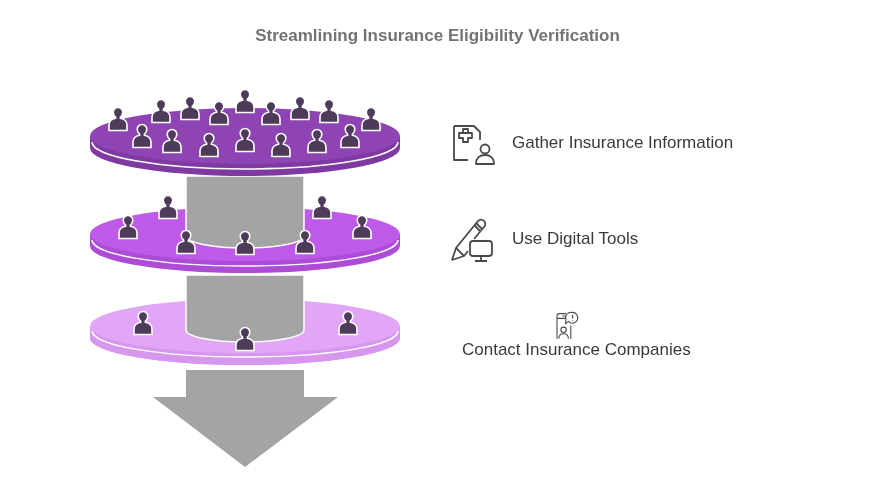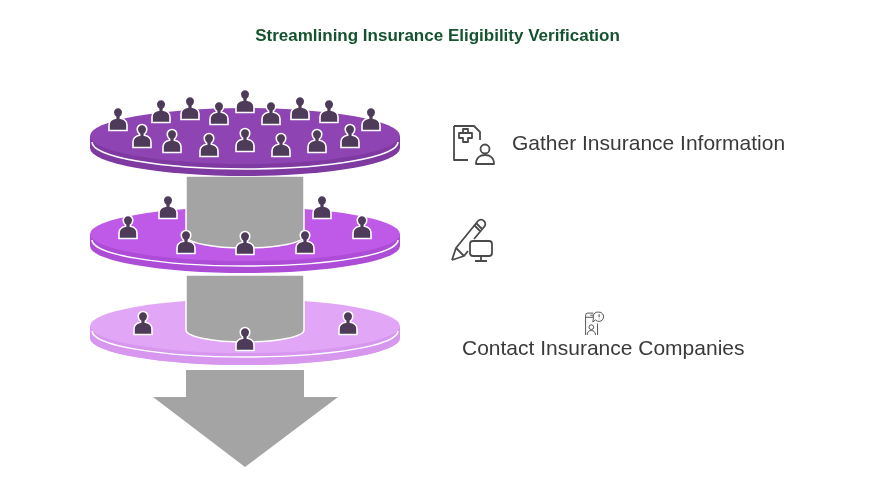--- a/index.html
+++ b/index.html
@@ -1,21 +1,21 @@
 <!DOCTYPE html>
 <html><head>
   <meta charset="utf-8">
   <style>
     html, body { margin:0; padding:0; background:#ffffff; }
     body { width:875px; height:493px; position:relative; overflow:hidden; font-family:"Liberation Sans", sans-serif; }
-    .title { position:absolute; left:0; width:875px; top:26px; text-align:center; font-weight:bold; font-size:17px; color:#14532d; }
+    .title { position:absolute; left:0; width:875px; top:26px; text-align:center; font-weight:bold; font-size:17px; color:#737373; }
     svg.diagram { position:absolute; left:0; top:0; }
     .step { position:absolute; left:448px; height:50px; display:flex; align-items:center; }
     .step .ico { width:50px; height:50px; }
-    .step .lbl { margin-left:14px; font-size:21px; color:#3a3a3a; white-space:nowrap; }
+    .step .lbl { margin-left:14px; font-size:17px; color:#3a3a3a; white-space:nowrap; }
   </style>
 </head>
 <body>
 
 <div class="title">Streamlining Insurance Eligibility Verification</div>
 
 <svg class="diagram" width="875" height="493" viewBox="0 0 875 493">
   <defs>
     <symbol id="person" viewBox="0 0 24 26">
       <path d="M12 1.5 a4.8 4.8 0 0 1 4.8 4.8 c0 2.3 -1.4 4 -2.4 4.8 l0 1.2 c3.8 0.8 6.6 3 6.6 6.7 l0 5.5 l-18 0 l0 -5.5 c0 -3.7 2.8 -5.9 6.6 -6.7 l0 -1.2 c-1 -0.8 -2.4 -2.5 -2.4 -4.8 a4.8 4.8 0 0 1 4.8 -4.8z" fill="#4e3a59" stroke="#ffffff" stroke-width="1.6"></path>
@@ -100,20 +100,21 @@
 </div>
 
 <div class="step" style="top:214px;">
   <svg class="ico" viewBox="0 0 50 50">
     <path d="M4 46 L8 34 L30 7 a4 4 0 0 1 6 0 a4 4 0 0 1 0 6 L26 25" fill="none" stroke="#4a4a4a" stroke-width="1.8" stroke-linejoin="round"></path>
     <path d="M4 46 L16 42 L20 37" fill="none" stroke="#4a4a4a" stroke-width="1.8" stroke-linejoin="round"></path>
     <path d="M8 34 L16 42 M26 11 L32 17 M28 9 L34 15" fill="none" stroke="#4a4a4a" stroke-width="1.8"></path>
     <rect x="22" y="27" width="22" height="15" rx="3" fill="#fff" stroke="#4a4a4a" stroke-width="1.8"></rect>
     <path d="M33 42 v5 M27 47 h12" fill="none" stroke="#4a4a4a" stroke-width="1.8"></path>
   </svg>
+  <span class="lbl">Use Digital Tools</span>
 </div>
 
 <div class="step" style="top:310px;flex-direction:column;">
   <svg class="ico" viewBox="0 0 50 50">
     <path d="M5 48 L5 10 a4 4 0 0 1 4 -4 L20 6 M5 14 L20 14 M14 10 h6" fill="none" stroke="#4a4a4a" stroke-width="1.8" stroke-linejoin="round"></path>
     <path d="M30 4 a9 9 0 1 1 -6 15 l-5 4 l1 -7 a9 9 0 0 1 10 -12z" fill="none" stroke="#4a4a4a" stroke-width="1.8" stroke-linejoin="round"></path>
     <path d="M31 8 v6 M31 17 v1" fill="none" stroke="#4a4a4a" stroke-width="2"></path>
     <circle cx="16" cy="33" r="4.5" fill="none" stroke="#4a4a4a" stroke-width="1.8"></circle>
     <path d="M8 48 c0 -6 3.5 -8.5 8 -8.5 s8 2.5 8 8.5" fill="none" stroke="#4a4a4a" stroke-width="1.8"></path>
     <path d="M28 26 v22" fill="none" stroke="#4a4a4a" stroke-width="1.8"></path>

